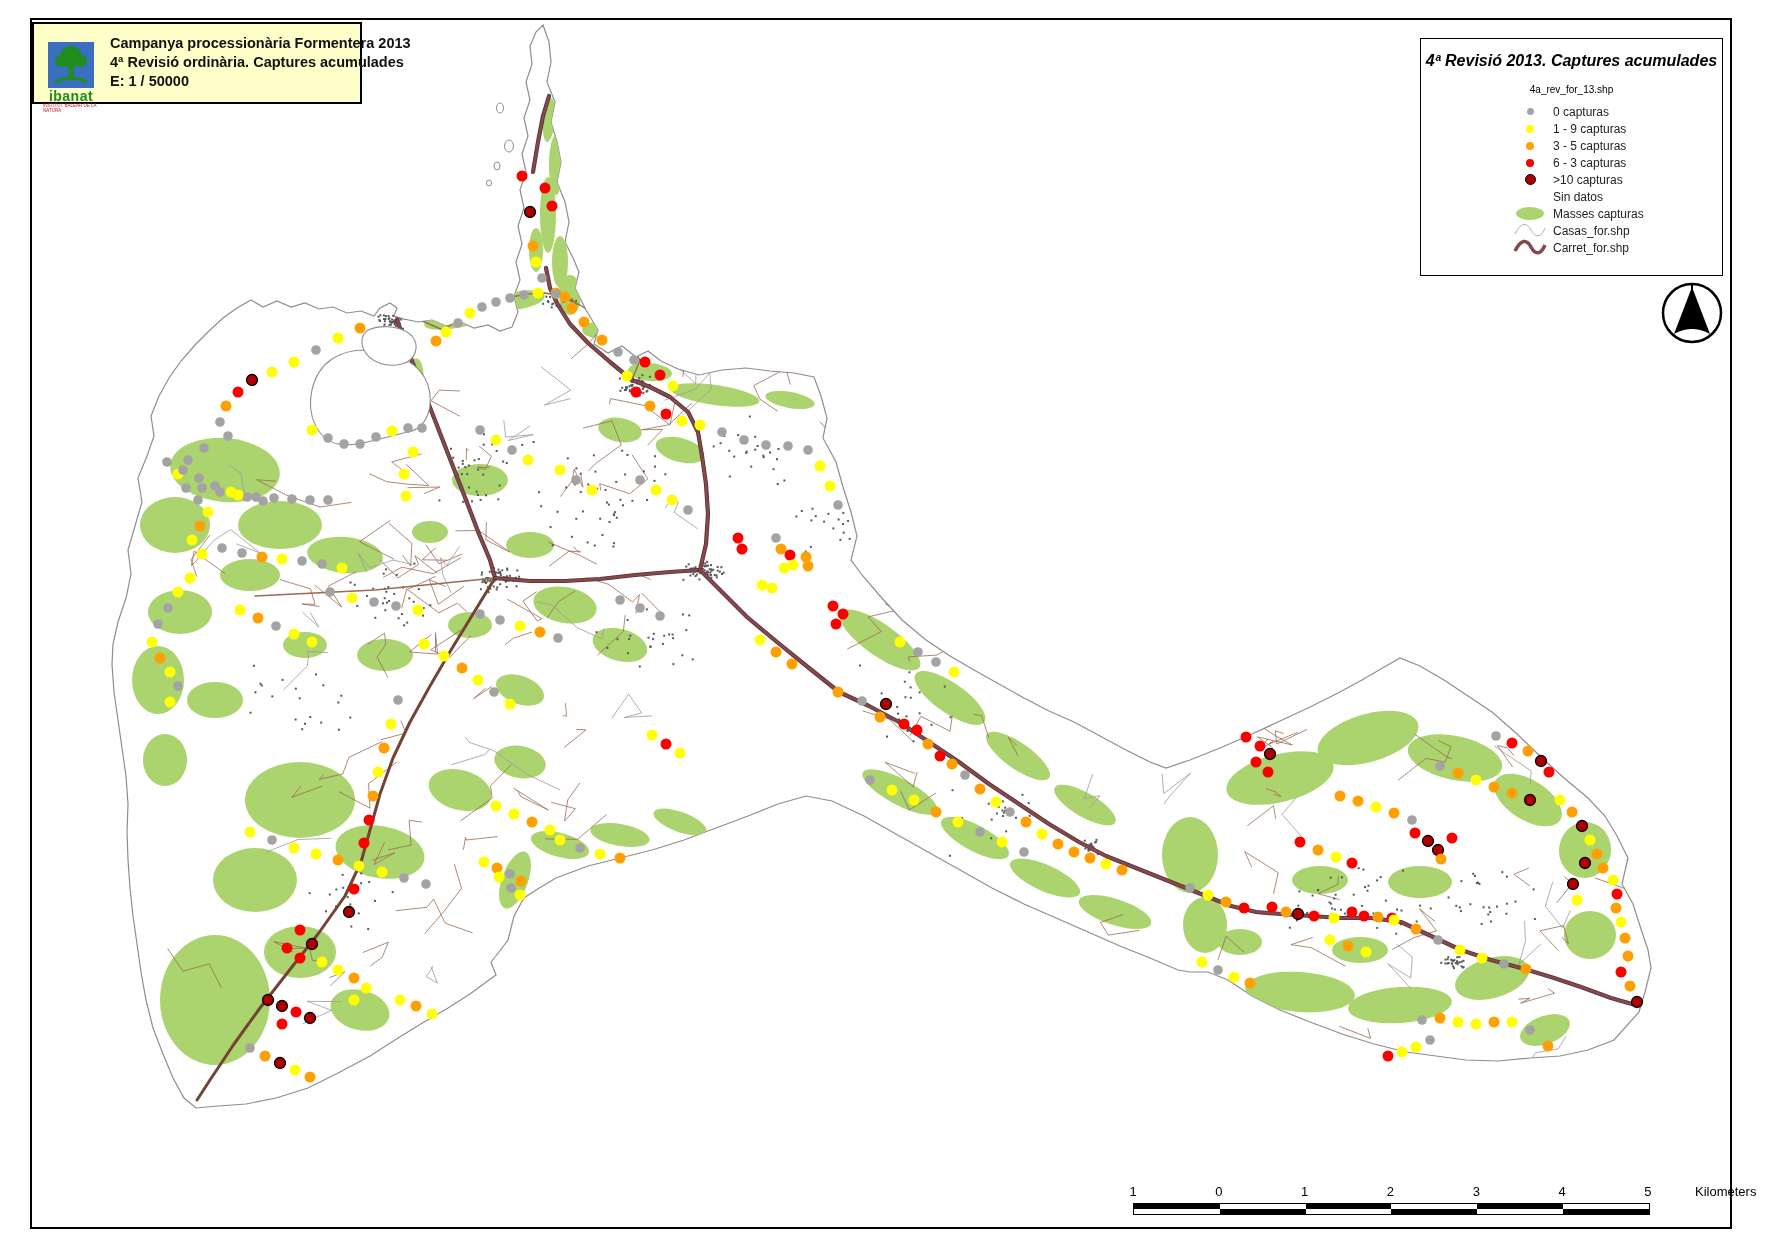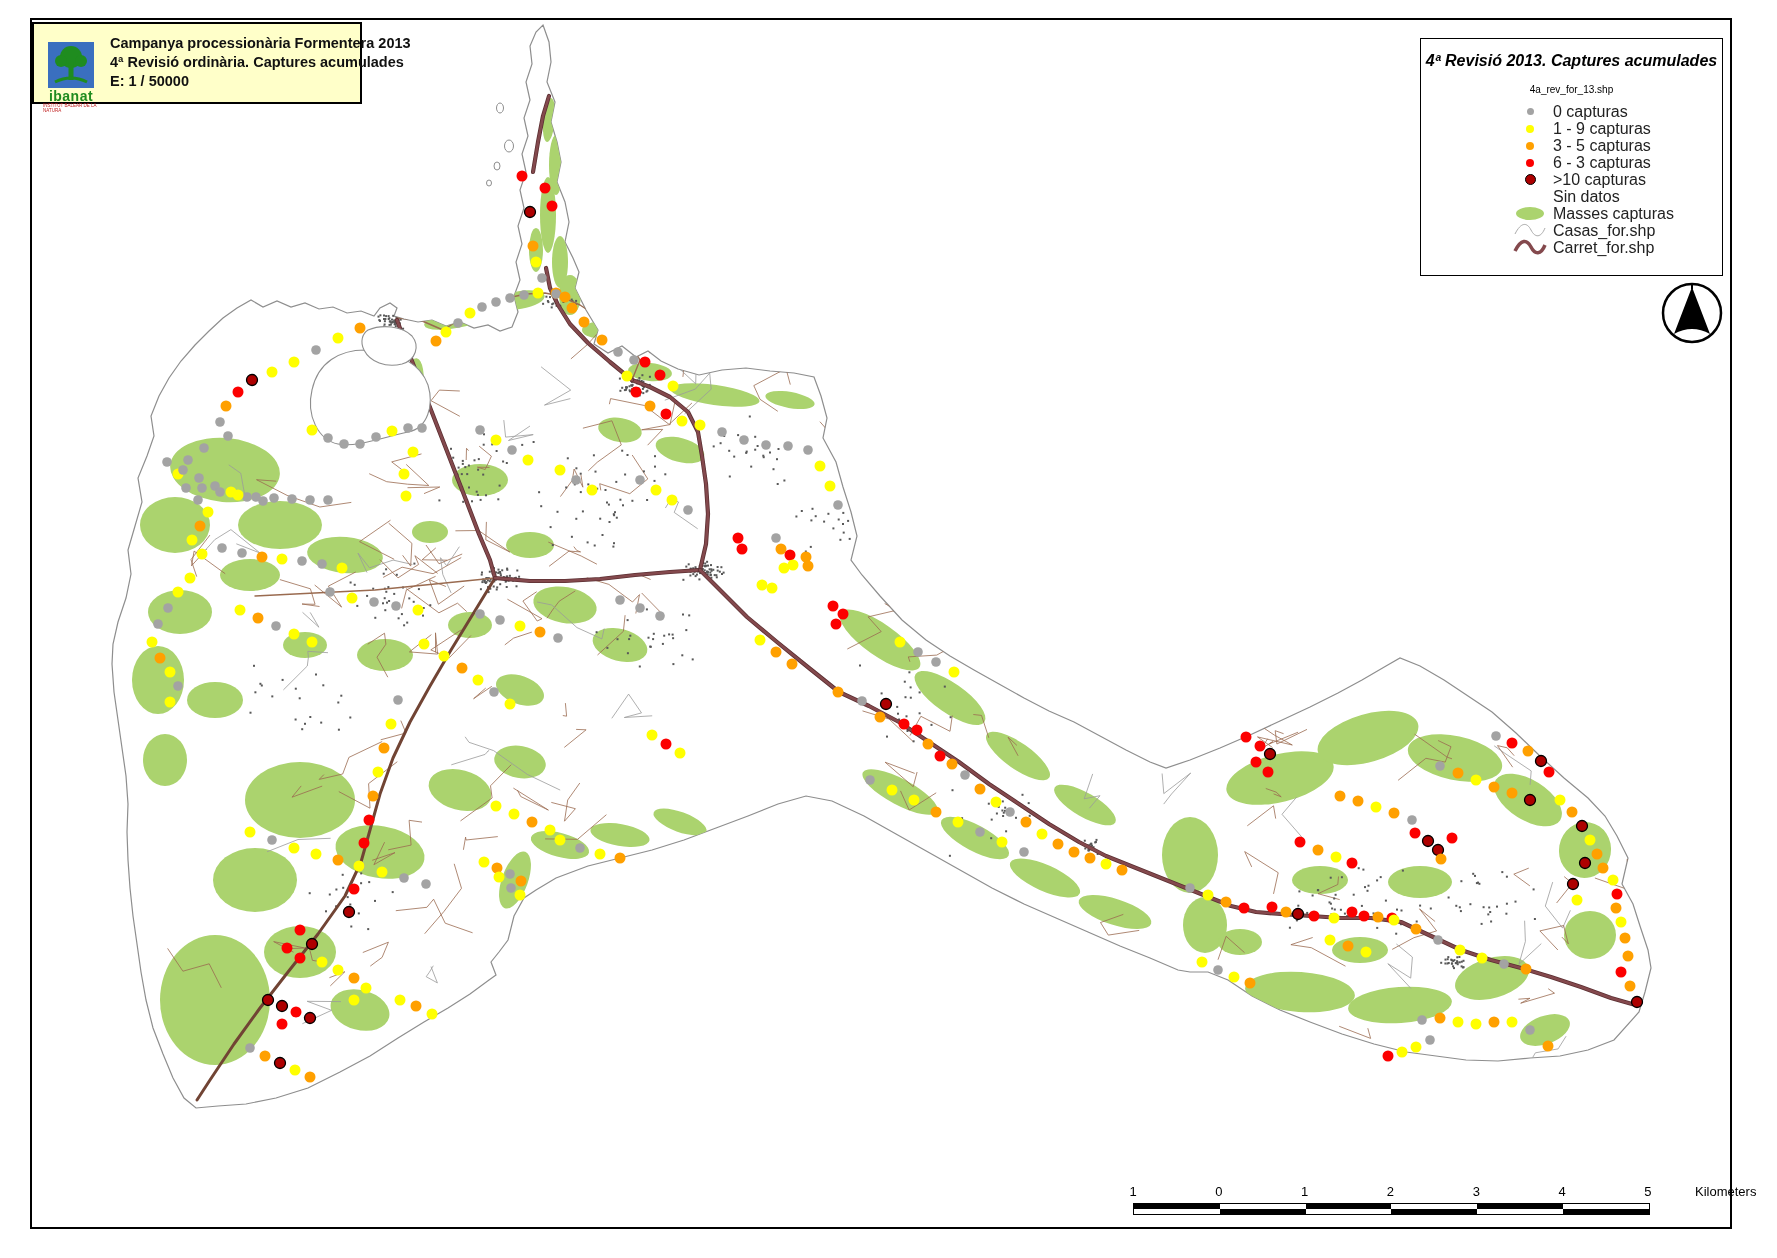--- a/index.html
+++ b/index.html
@@ -12,21 +12,21 @@
   .logo .ib{color:#1f8c1f;font-weight:bold;font-size:14px;letter-spacing:.5px;line-height:14px;margin-top:1px;}
   .logo .sub{color:#c02020;font-size:4.5px;line-height:5px;text-align:left;width:56px;}
   .titletext{font-weight:bold;font-size:14.5px;line-height:19px;color:#111;padding-top:4px;white-space:nowrap;}
   
   .legend{position:absolute;left:1420px;top:38px;width:303px;height:238px;background:#fff;border:1.5px solid #000;box-sizing:border-box;}
   .legend .ltitle{font-weight:bold;font-style:italic;font-size:16px;text-align:center;margin-top:13px;}
   .legend .llayer{font-size:10px;text-align:center;margin-top:14px;}
   .legend .items{margin-top:8px;}
   .lrow{display:flex;align-items:center;height:17px;}
   .lsym{width:46px;margin-left:86px;display:flex;justify-content:center;align-items:center;flex-shrink:0;}
-  .llab{font-size:16px;color:#222;}
+  .llab{font-size:12px;color:#222;}
   .ldot{border-radius:50%;display:inline-block;}
   .lellipse{width:28px;height:13px;border-radius:50%;}
   
   .north{position:absolute;left:1660px;top:281px;}
   
   .scale{position:absolute;left:1080px;top:1184px;width:680px;height:40px;}
   .scale .num{position:absolute;top:0;font-size:13px;transform:translateX(-50%);color:#000;}
   .scale .unit{position:absolute;top:0;font-size:13px;color:#000;}
   .sbar{position:absolute;left:53px;top:19px;width:515px;height:10px;border:1px solid #000;box-sizing:content-box;font-size:0;}
   .scell{display:inline-block;width:85.83px;height:5px;vertical-align:top;}

